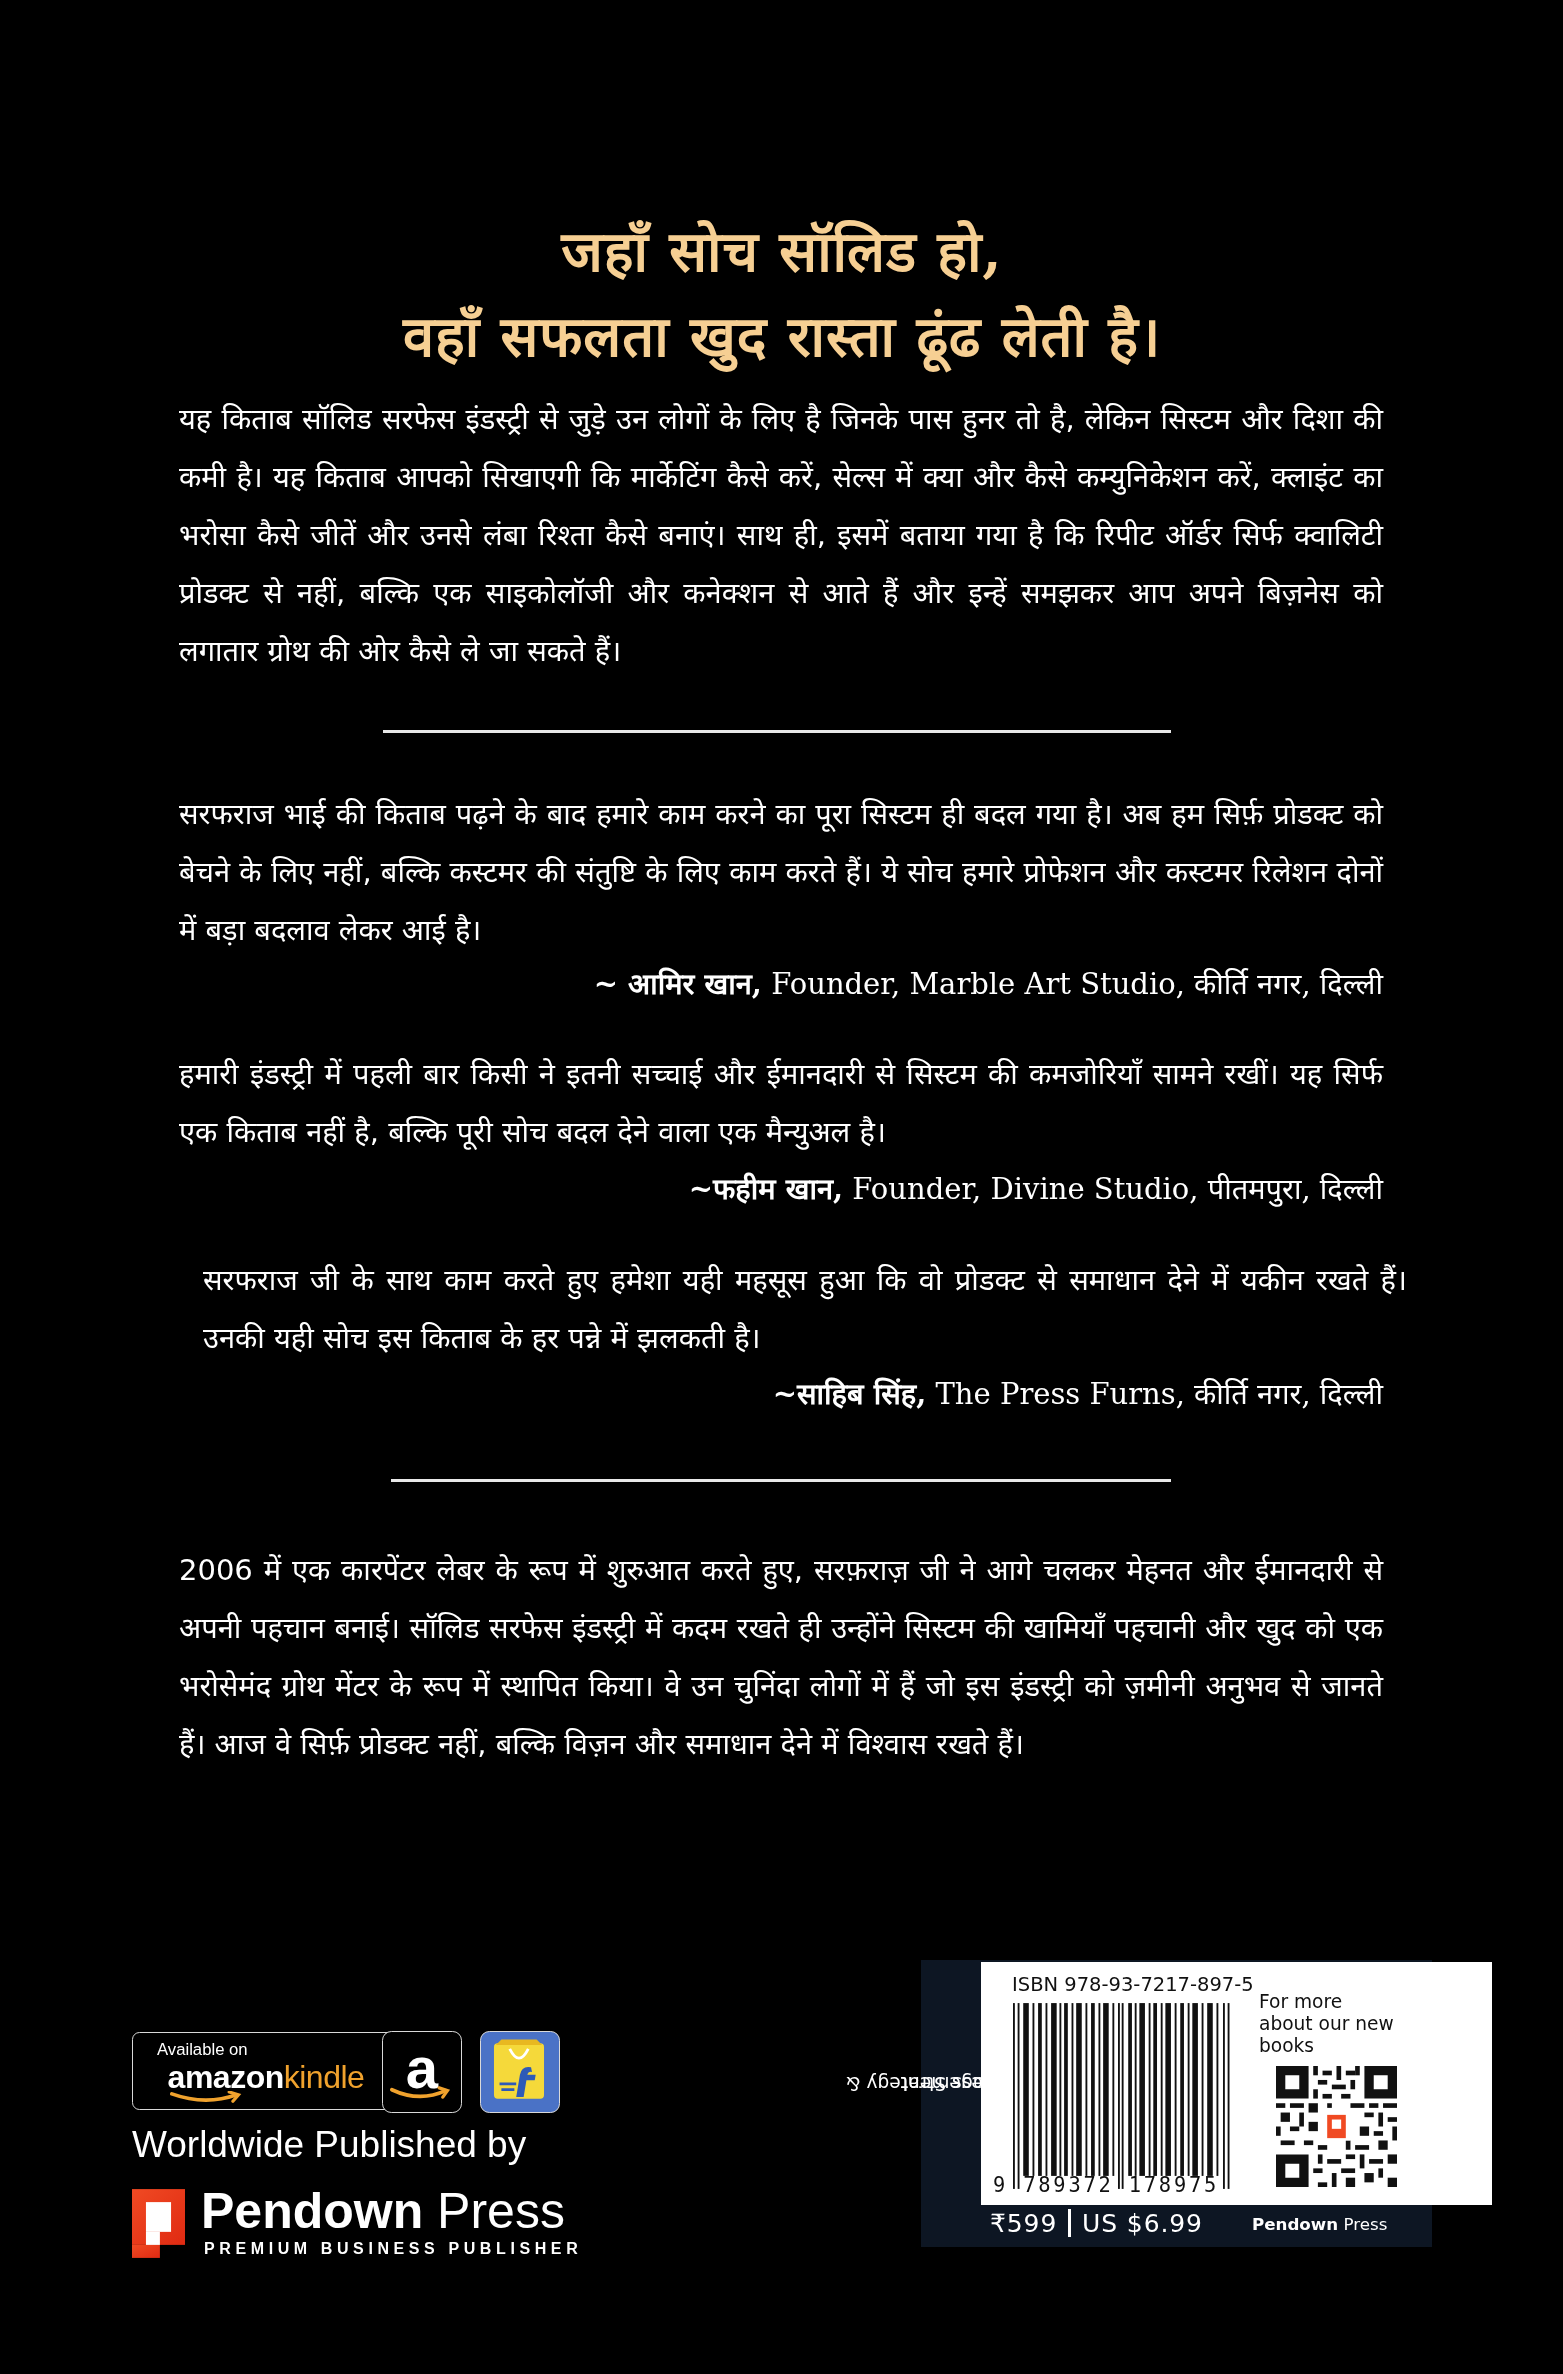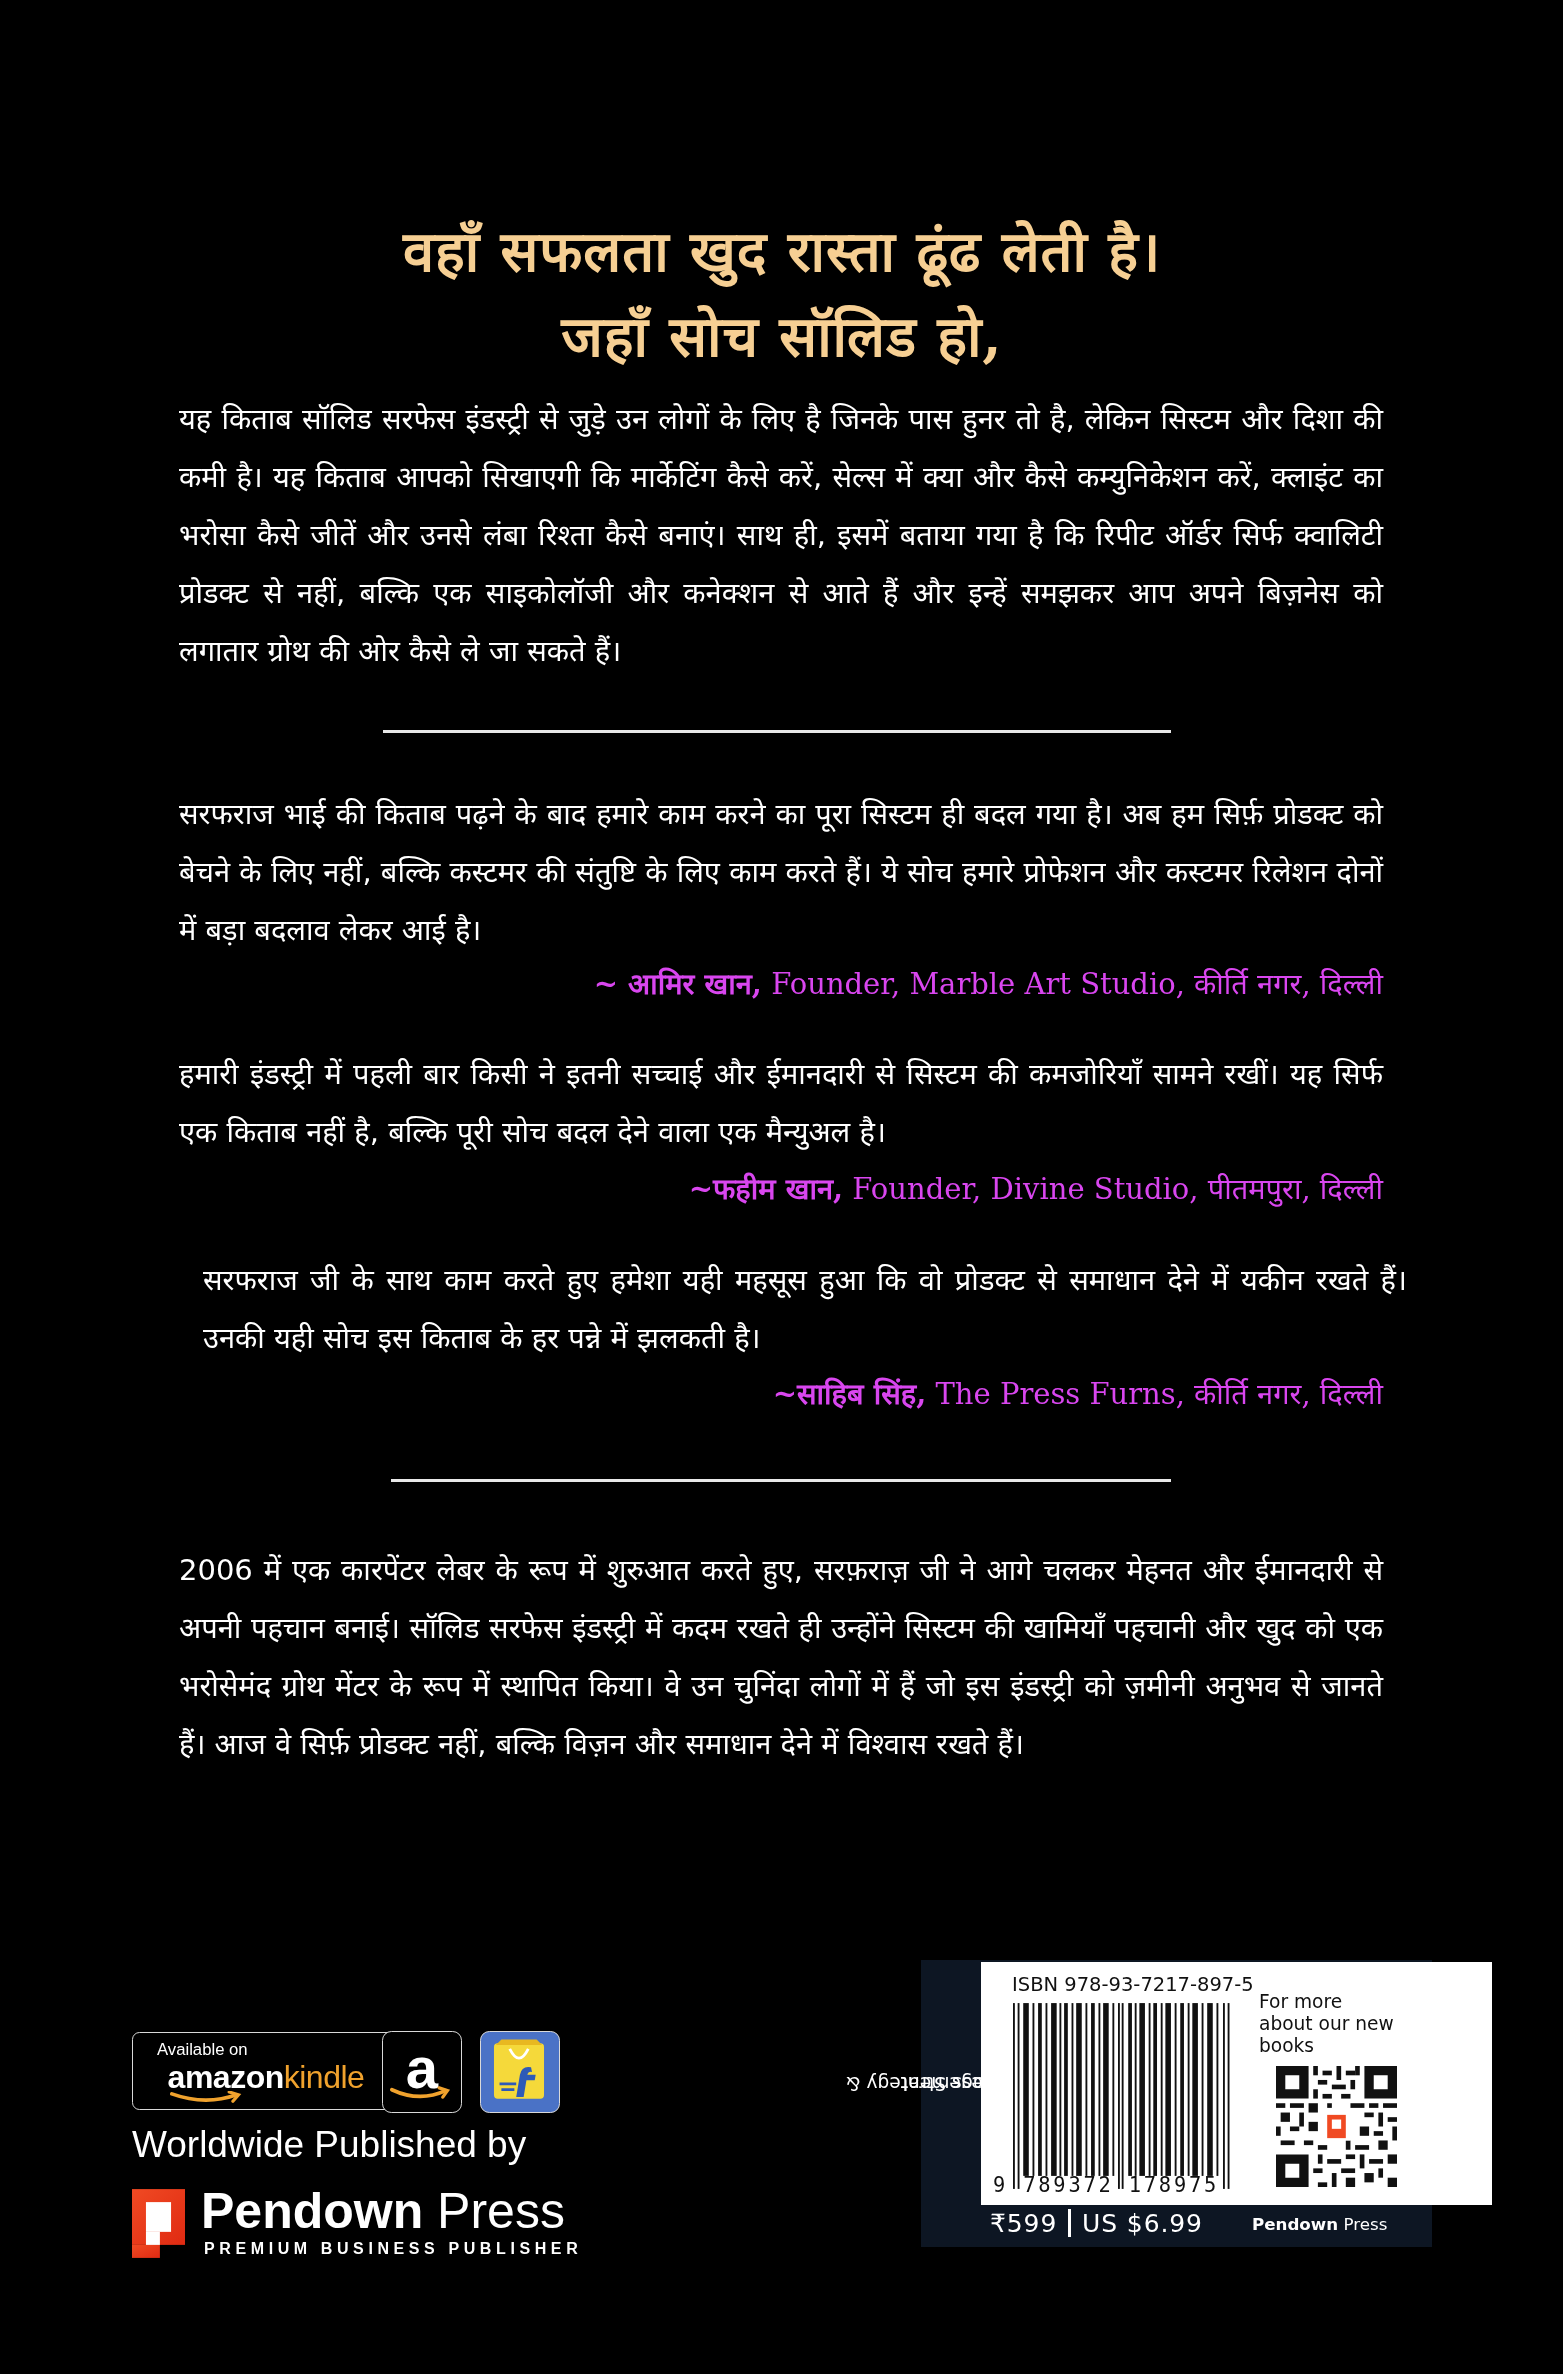--- a/index.html
+++ b/index.html
@@ -12,21 +12,21 @@
     left:0; width:1564px; top:209px; text-align:center;
     color:#f6cf93; font-family:"DejaVu Serif", serif; font-weight:bold;
     font-size:56px; line-height:85px; letter-spacing:0.9px;
   }
   .para {
     left:179px; width:1204px; color:#fff;
     font-family:"DejaVu Sans", sans-serif; font-size:29px; line-height:58px;
     text-align:justify; text-align-last:left;
   }
   .attr {
-    right:181px; text-align:center; color:#d946ef;
+    right:181px; text-align:center; color:#ffffff;
     font-family:"DejaVu Serif", serif; font-size:29px; line-height:58px; white-space:nowrap;
   }
   .attr b { font-weight:bold; }
   .divider { height:2.8px; background:#e8e8e8; }
 
   
   .kindle {
     left:132px; top:2032px; width:268px; height:78px; border:1.9px solid #d9d9d9;
     border-radius:7.4px; box-sizing:border-box; background:#000;
   }
@@ -74,22 +74,22 @@
   .qr { position:absolute; left:295px; top:104px; }
   .price { position:absolute; left:69px; top:249px; font-family:"DejaVu Sans", sans-serif; font-size:25px; color:#fff; white-space:nowrap; letter-spacing:0.9px; }
   .price .sep { display:inline-block; width:2.8px; height:28px; background:#fff; vertical-align:-4.6px; margin:0 11px; }
   .pub-small { position:absolute; left:331px; top:254px; font-family:"DejaVu Sans", sans-serif; font-size:16.7px; color:#fff; white-space:nowrap; }
   .pub-small b { font-weight:bold; }
 </style>
 </head>
 <body>
 
 <div class="abs headline">
+  <div>जहाँ सोच सॉलिड हो,</div>
   <div>वहाँ सफलता खुद रास्ता ढूंढ लेती है।</div>
-  <div>जहाँ सोच सॉलिड हो,</div>
 </div>
 
 <div class="abs para" style="top:390px;">यह किताब सॉलिड सरफेस इंडस्ट्री से जुड़े उन लोगों के लिए है जिनके पास हुनर तो है, लेकिन सिस्टम और दिशा की कमी है। यह किताब आपको सिखाएगी कि मार्केटिंग कैसे करें, सेल्स में क्या और कैसे कम्युनिकेशन करें, क्लाइंट का भरोसा कैसे जीतें और उनसे लंबा रिश्ता कैसे बनाएं। साथ ही, इसमें बताया गया है कि रिपीट ऑर्डर सिर्फ क्वालिटी प्रोडक्ट से नहीं, बल्कि एक साइकोलॉजी और कनेक्शन से आते हैं और इन्हें समझकर आप अपने बिज़नेस को लगातार ग्रोथ की ओर कैसे ले जा सकते हैं।</div>
 
 <div class="abs divider" style="left:383px; top:730px; width:788px;"></div>
 
 <div class="abs para" style="top:785px;">सरफराज भाई की किताब पढ़ने के बाद हमारे काम करने का पूरा सिस्टम ही बदल गया है। अब हम सिर्फ़ प्रोडक्ट को बेचने के लिए नहीं, बल्कि कस्टमर की संतुष्टि के लिए काम करते हैं। ये सोच हमारे प्रोफेशन और कस्टमर रिलेशन दोनों में बड़ा बदलाव लेकर आई है।</div>
 <div class="abs attr" style="top:955px;">
   <b>~ आमिर खान,</b><span> Founder, Marble Art Studio, कीर्ति नगर, दिल्ली</span>
 </div>

